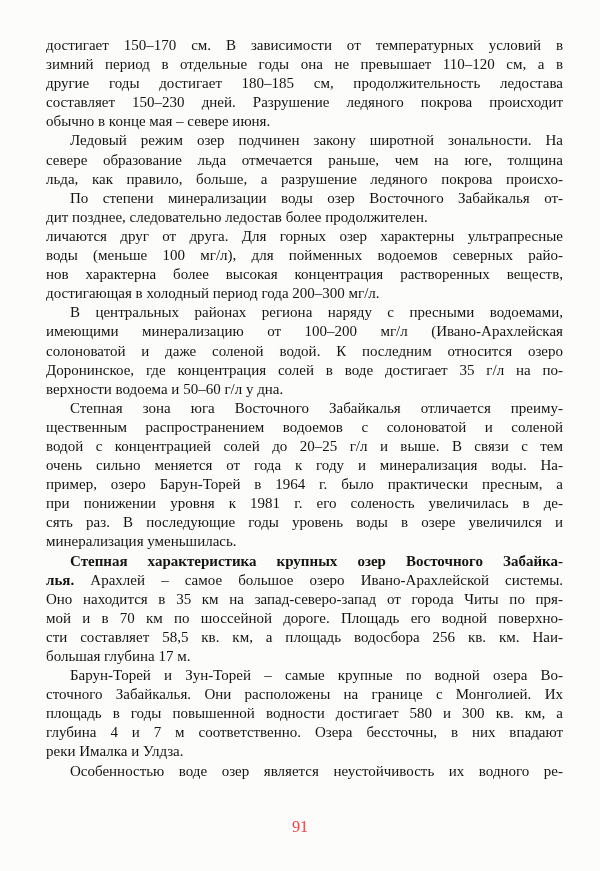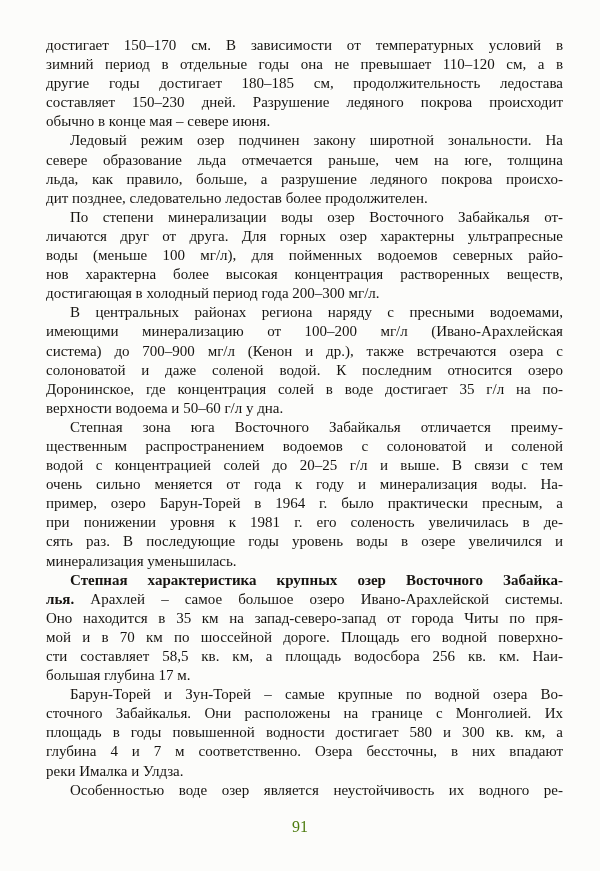--- a/index.html
+++ b/index.html
@@ -44,45 +44,44 @@
   .bold {
     font-weight: bold;
   }
   .page-number {
     position: absolute;
     top: 818px;
     left: 0;
     width: 600px;
     text-align: center;
     font-size: 16px;
-    color: #4d7c0f;
+    color: #ef4444;
   }
 </style>
 </head>
 <body>
 
 <div class="page">
   <div class="text-block">
       <div class="line"><span>достигает 150–170 см. В зависимости от температурных условий в</span></div>
       <div class="line"><span>зимний период в отдельные годы она не превышает 110–120 см, а в</span></div>
       <div class="line"><span>другие годы достигает 180–185 см, продолжительность ледостава</span></div>
       <div class="line"><span>составляет 150–230 дней. Разрушение ледяного покрова происходит</span></div>
       <div class="line para-end"><span>обычно в конце мая – севере июня.</span></div>
       <div class="line indent"><span>Ледовый режим озер подчинен закону широтной зональности. На</span></div>
       <div class="line"><span>севере образование льда отмечается раньше, чем на юге, толщина</span></div>
       <div class="line"><span>льда, как правило, больше, а разрушение ледяного покрова происхо-</span></div>
+      <div class="line indent"><span>По степени минерализации воды озер Восточного Забайкалья от-</span></div>
       <div class="line para-end"><span>дит позднее, следовательно ледостав более продолжителен.</span></div>
-      <div class="line indent"><span>По степени минерализации воды озер Восточного Забайкалья от-</span></div>
       <div class="line"><span>личаются друг от друга. Для горных озер характерны ультрапресные</span></div>
       <div class="line"><span>воды (меньше 100 мг/л), для пойменных водоемов северных райо-</span></div>
       <div class="line"><span>нов характерна более высокая концентрация растворенных веществ,</span></div>
       <div class="line para-end"><span>достигающая в холодный период года 200–300 мг/л.</span></div>
       <div class="line indent"><span>В центральных районах региона наряду с пресными водоемами,</span></div>
       <div class="line"><span>имеющими минерализацию от 100–200 мг/л (Ивано-Арахлейская</span></div>
-      <div class="line"><span>система) до 700–900 мг/л (Кенон и др.), также встречаются озера с</span></div>
       <div class="line"><span>солоноватой и даже соленой водой. К последним относится озеро</span></div>
       <div class="line"><span>Доронинское, где концентрация солей в воде достигает 35 г/л на по-</span></div>
       <div class="line para-end"><span>верхности водоема и 50–60 г/л у дна.</span></div>
       <div class="line indent"><span>Степная зона юга Восточного Забайкалья отличается преиму-</span></div>
       <div class="line"><span>щественным распространением водоемов с солоноватой и соленой</span></div>
       <div class="line"><span>водой с концентрацией солей до 20–25 г/л и выше. В связи с тем</span></div>
       <div class="line"><span>очень сильно меняется от года к году и минерализация воды. На-</span></div>
       <div class="line"><span>пример, озеро Барун-Торей в 1964 г. было практически пресным, а</span></div>
       <div class="line"><span>при понижении уровня к 1981 г. его соленость увеличилась в де-</span></div>
       <div class="line"><span>сять раз. В последующие годы уровень воды в озере увеличился и</span></div>

